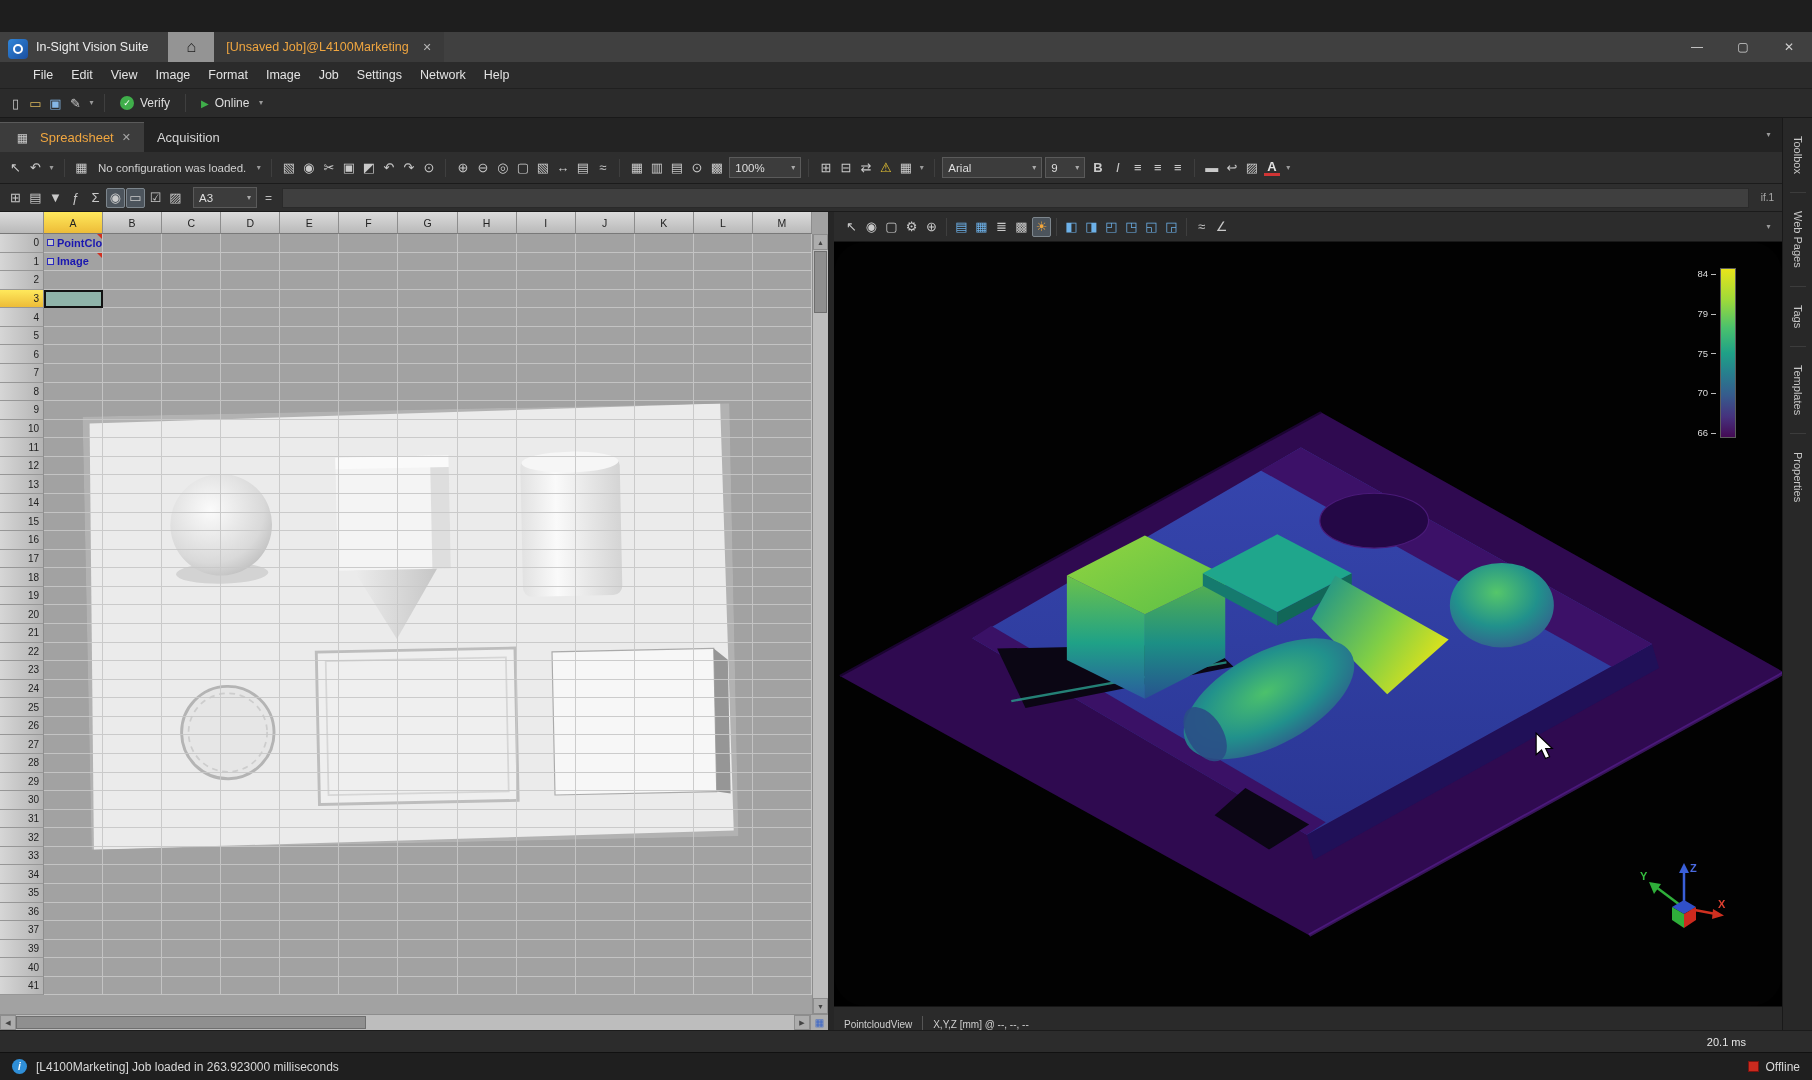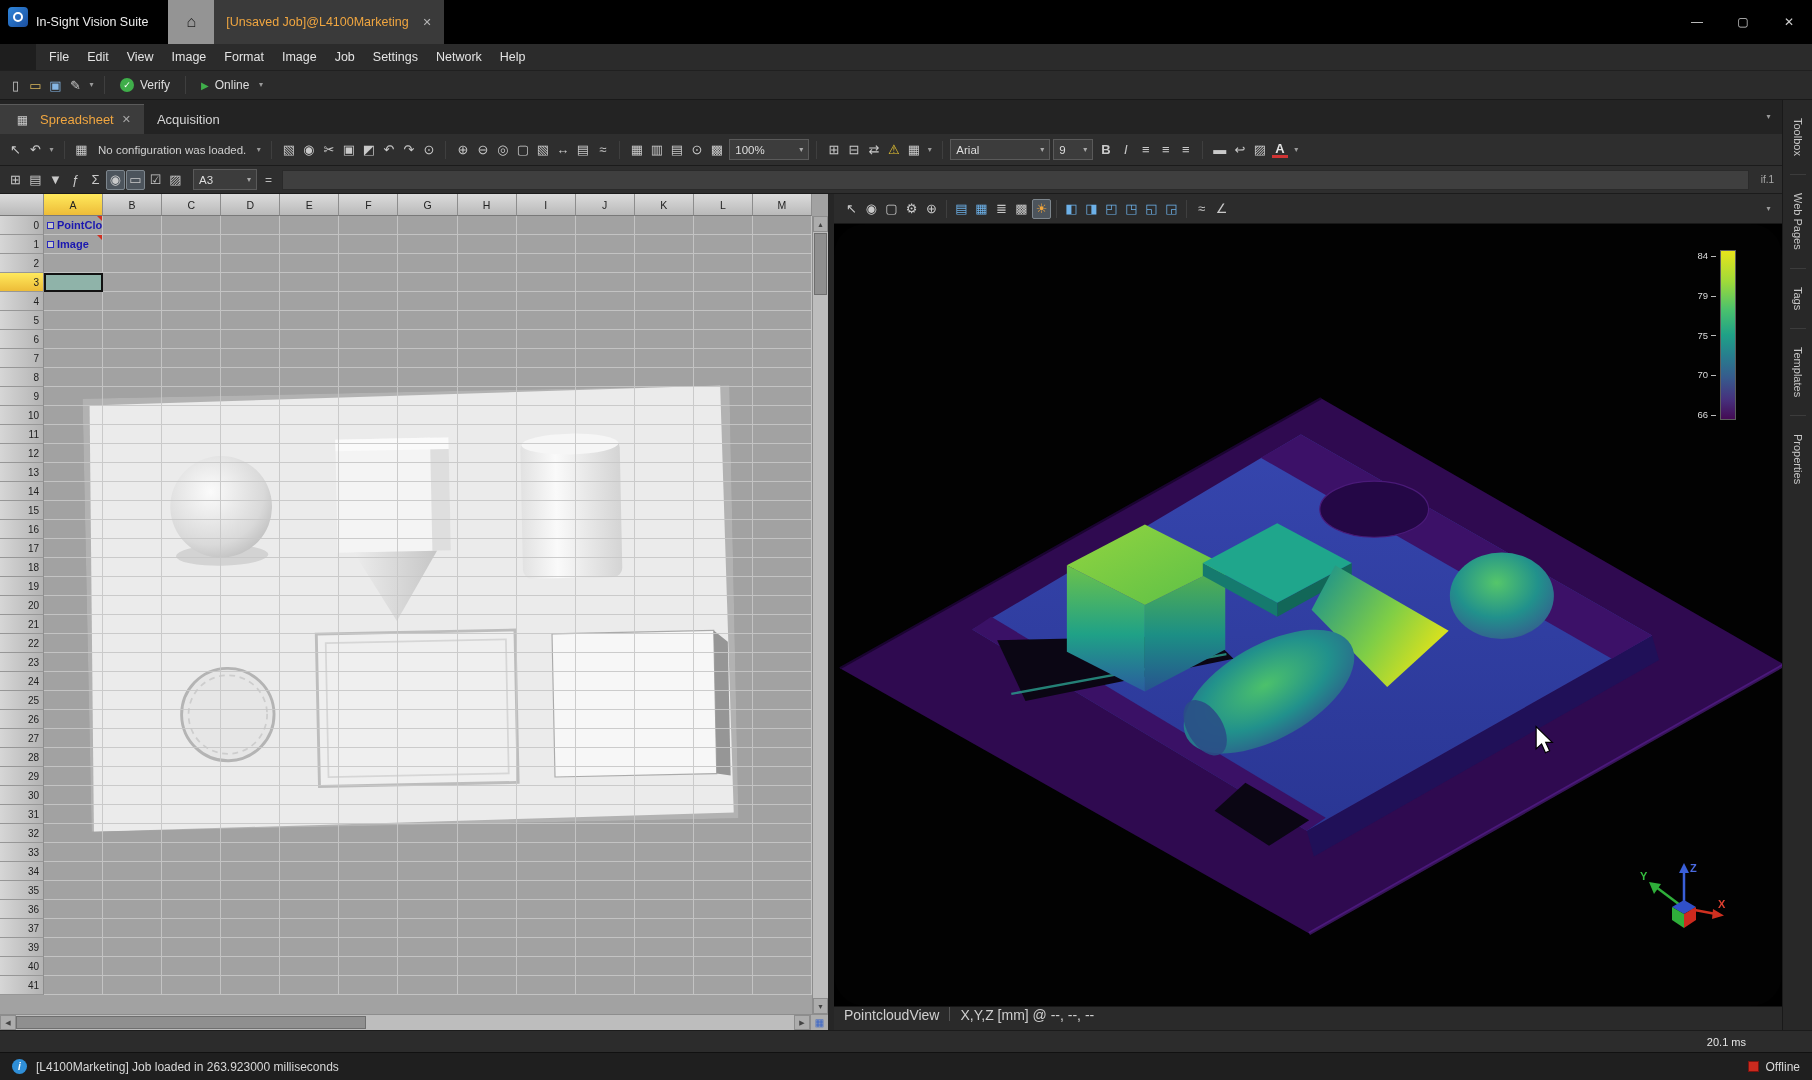--- a/index.html
+++ b/index.html
@@ -1,35 +1,35 @@
 <!DOCTYPE html>
 <html><head>
 <meta charset="utf-8">
 <style>
   * { margin:0; padding:0; box-sizing:border-box; }
   html,body { background:#000; }
   .win { width:1812px; height:1080px; background:#1e1e1e; font-family:"Liberation Sans",sans-serif;
          color:#ddd; display:flex; flex-direction:column; position:relative; overflow:hidden; }
 
   
-  .titlebar { height:44px; background:#000000; display:flex; align-items:stretch; flex:none; }
+  .titlebar { height:30px; background:#404040; display:flex; align-items:stretch; flex:none;margin-top:32px; }
   .logo { width:20px; height:20px; margin:7px 8px; border-radius:4px;
           background:linear-gradient(135deg,#2f86da,#1b4fa0); position:relative; flex:none; }
   .logo::after { content:""; position:absolute; inset:5px; border-radius:50%; border:2px solid #fff; }
   .apptitle { align-self:center; font-size:12.5px; color:#ececec; margin-right:20px; white-space:nowrap; }
   .hometab { width:46px; background:#949494; display:flex; align-items:center; justify-content:center;
              color:#1e1e1e; font-size:16px; flex:none; }
   .doctab { background:#3a3a3a; display:flex; align-items:center; padding:0 12px; gap:14px;
             font-size:12.5px; color:#f0a640; white-space:nowrap; }
   .doctab .x { color:#b5b5b5; font-size:11px; }
   .winbtns { margin-left:auto; display:flex; }
   .winbtn { width:46px; display:flex; align-items:center; justify-content:center; color:#cfcfcf; font-size:12px; }
 
   
-  .menubar { height:26px; background:#2b2b2b; display:flex; align-items:center; padding-left:4px; flex:none;margin-left:36px; }
+  .menubar { height:26px; background:#2b2b2b; display:flex; align-items:center; padding-left:24px; flex:none; }
   .menu { padding:0 9px; font-size:12.5px; color:#e3e3e3; }
   .toolbar { height:30px; background:#2b2b2b; border-top:1px solid #202020; border-bottom:1px solid #191919;
              display:flex; align-items:center; padding:0 6px; gap:3px; flex:none; }
   .strip { display:inline-flex; align-items:center; gap:1px; }
   .ico { min-width:19px; height:20px; display:inline-flex; align-items:center; justify-content:center;
          font-size:13px; color:#c9c9c9; border-radius:2px; line-height:1; }
   .ico.b { font-weight:bold; } .ico.i { font-style:italic; }
   .ico.caret { min-width:11px; font-size:8px; color:#9a9a9a; }
   .ico.act { background:#4c545c; border:1px solid #7d868d; }
   .tsep { width:1px; height:18px; background:#181818; border-right:1px solid #3f3f3f; margin:0 4px; flex:none; }
@@ -118,22 +118,22 @@
   .viewport { flex:1; position:relative; background:#020202; overflow:hidden;border-radius:31px; }
   .scene { position:absolute; inset:0; width:100%; height:100%; }
   .colorbar { position:absolute; top:26px; right:46px; display:flex; gap:4px; align-items:stretch; }
   .cbticks { display:flex; flex-direction:column; justify-content:space-between; align-items:flex-end;
              font-size:9.5px; color:#ddd; height:170px; }
   .cbt::after { content:""; display:inline-block; width:5px; height:1px; background:#bbb; margin-left:3px;
                 vertical-align:middle; }
   .cbbar { width:16px; height:170px; border:1px solid #5c5c5c;
            background:linear-gradient(#e8e41b,#a0da39 18%,#4ac16d 35%,#1fa187 50%,#277f8e 62%,#365c8d 75%,#46327e 88%,#440a54); }
   .triad { position:absolute; right:52px; bottom:58px; width:92px; height:92px; }
-  .pcstatus { height:24px; background:#2a2a2a; border-top:1px solid #151515; display:flex; align-items:flex-start;
-              font-size:14px; color:#cfcfcf; padding:0 10px; gap:10px; flex:none; }
+  .pcstatus { height:24px; background:#2a2a2a; border-top:1px solid #151515; display:flex; align-items:flex-end;
+              font-size:10px; color:#cfcfcf; padding:0 10px; gap:10px; flex:none; }
   .psep { width:1px; height:14px; background:#555; }
 
   
   .substatus { height:22px; background:#2c2c2c; border-top:1px solid #1b1b1b; display:flex; align-items:center;
                justify-content:flex-end; padding-right:66px; font-size:11px; color:#e6e6e6; flex:none; }
   .statusbar { height:28px; background:#1f1f1f; border-top:1px solid #111; display:flex; align-items:center;
                padding:0 12px; font-size:12px; color:#d8d8d8; gap:9px; flex:none; }
   .infoico { width:15px; height:15px; border-radius:50%; background:#2f8fd8; color:#fff; font-size:10px;
              font-style:italic; font-weight:bold; display:flex; align-items:center; justify-content:center; flex:none; }
   .offline { margin-left:auto; display:flex; align-items:center; gap:7px; }
@@ -243,21 +243,21 @@
             <span class="ico">≈</span>
           </span>
         <span class="tsep"></span>
         <span class="strip">
             <span class="ico">▦</span>
             <span class="ico">▥</span>
             <span class="ico">▤</span>
             <span class="ico">⊙</span>
             <span class="ico">▩</span>
           </span>
-        <span class="combo" style="width:80px">
+        <span class="combo" style="width:72px">
           <span class="cv">100%</span>
           <span class="ca">▾</span>
         </span>
         <span class="tsep"></span>
         <span class="strip">
             <span class="ico">⊞</span>
             <span class="ico">⊟</span>
             <span class="ico">⇄</span>
             <span class="ico" style="color: rgb(232, 197, 50);">⚠</span>
             <span class="ico">▦</span>

